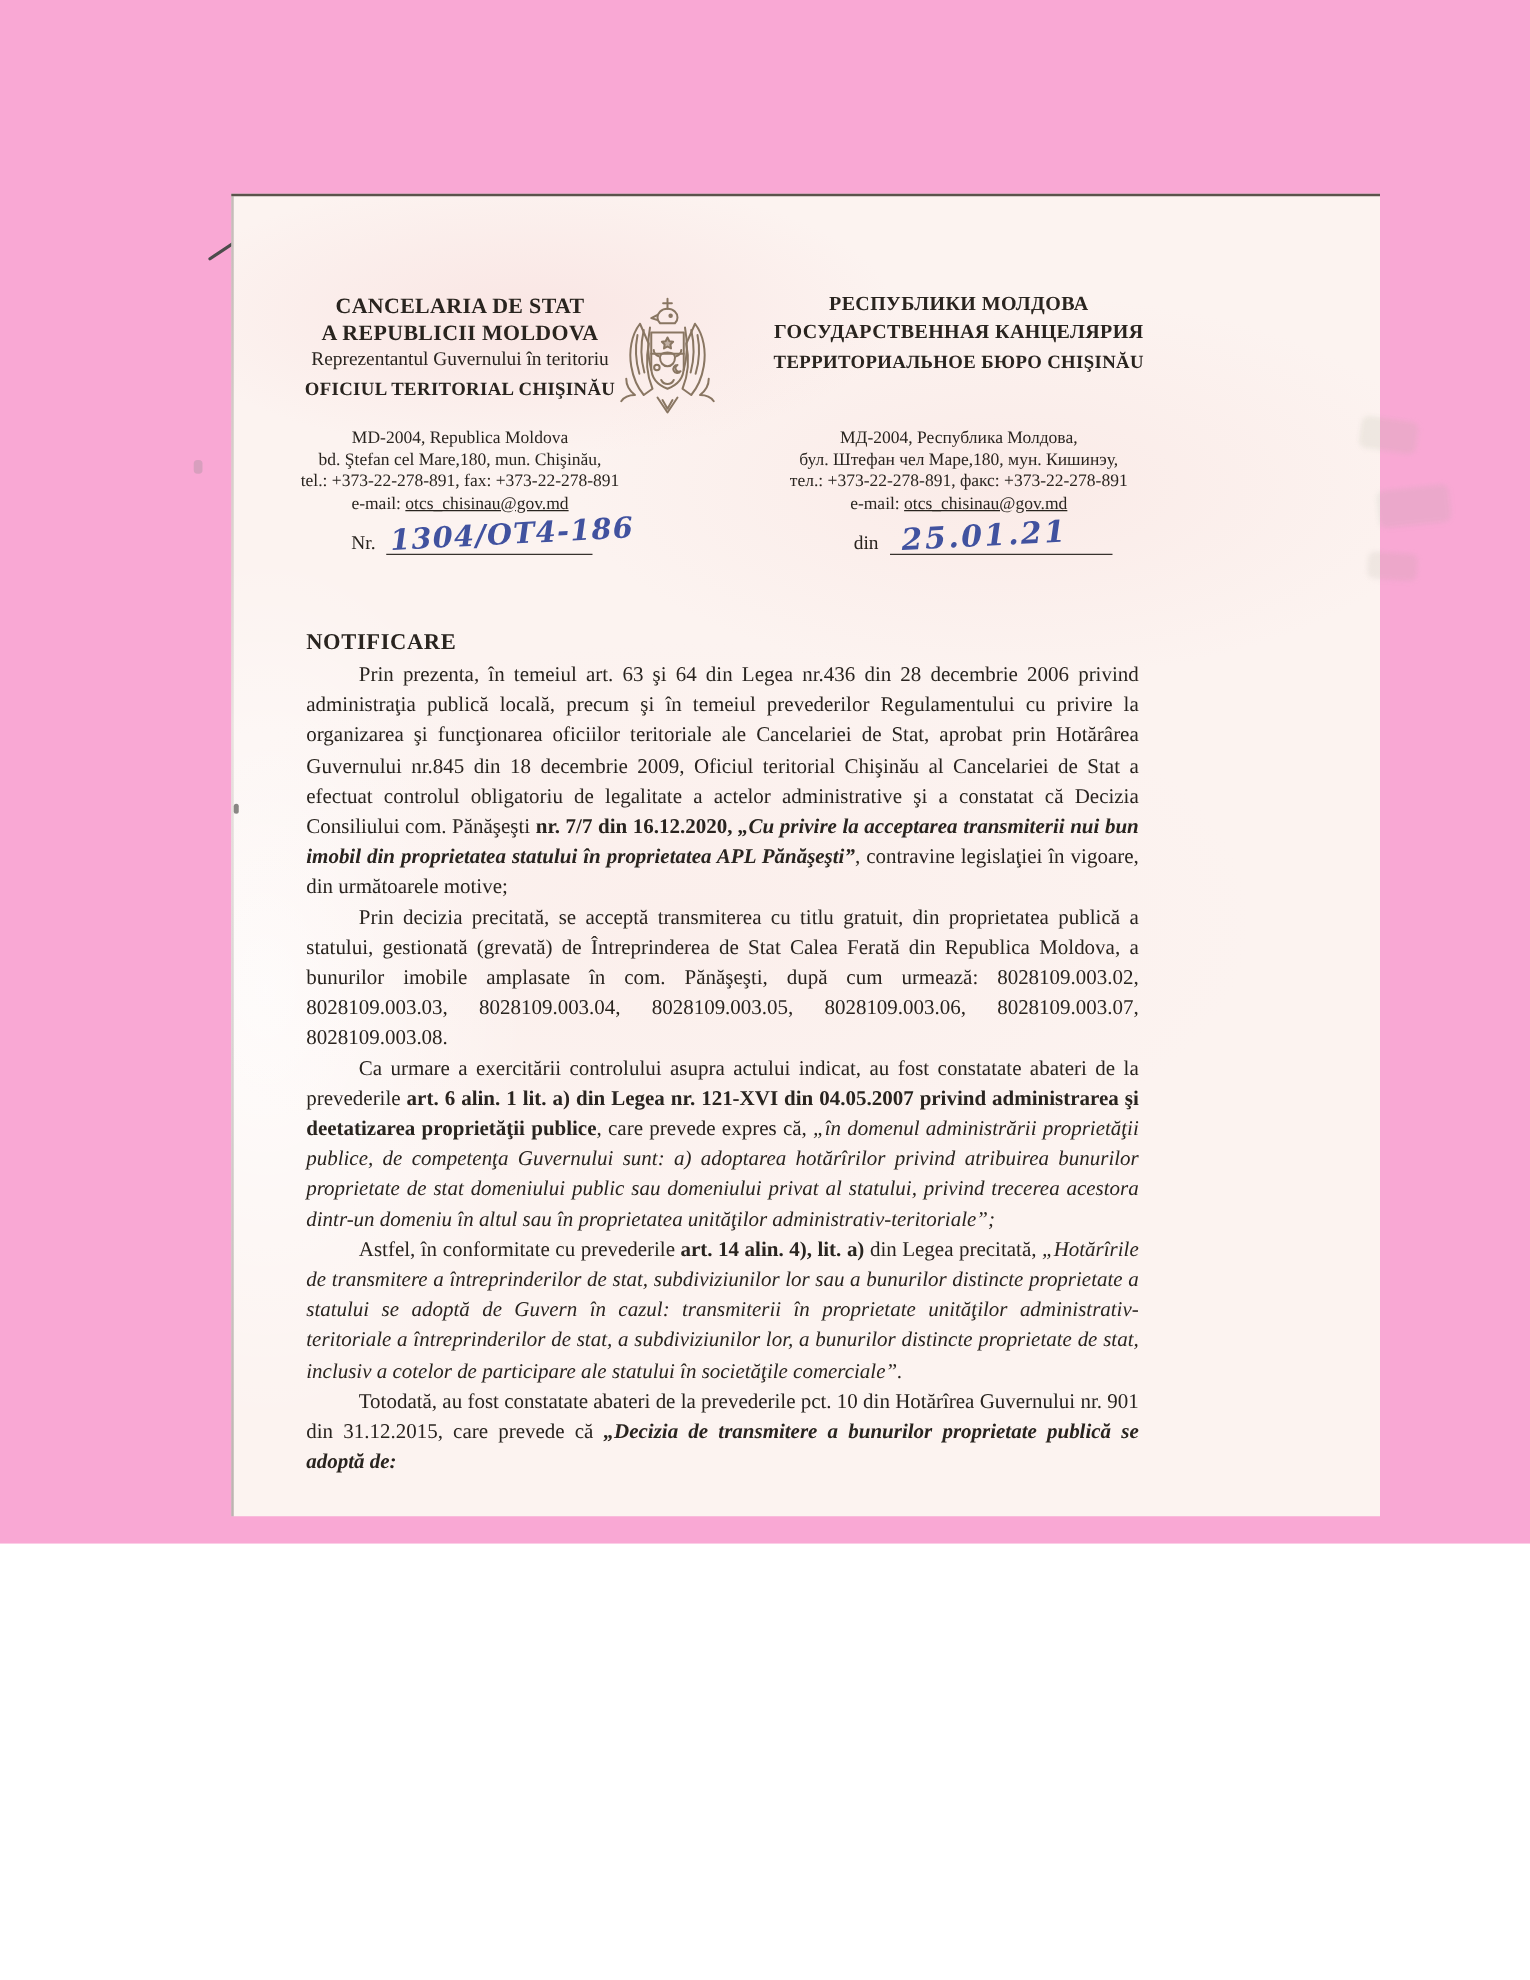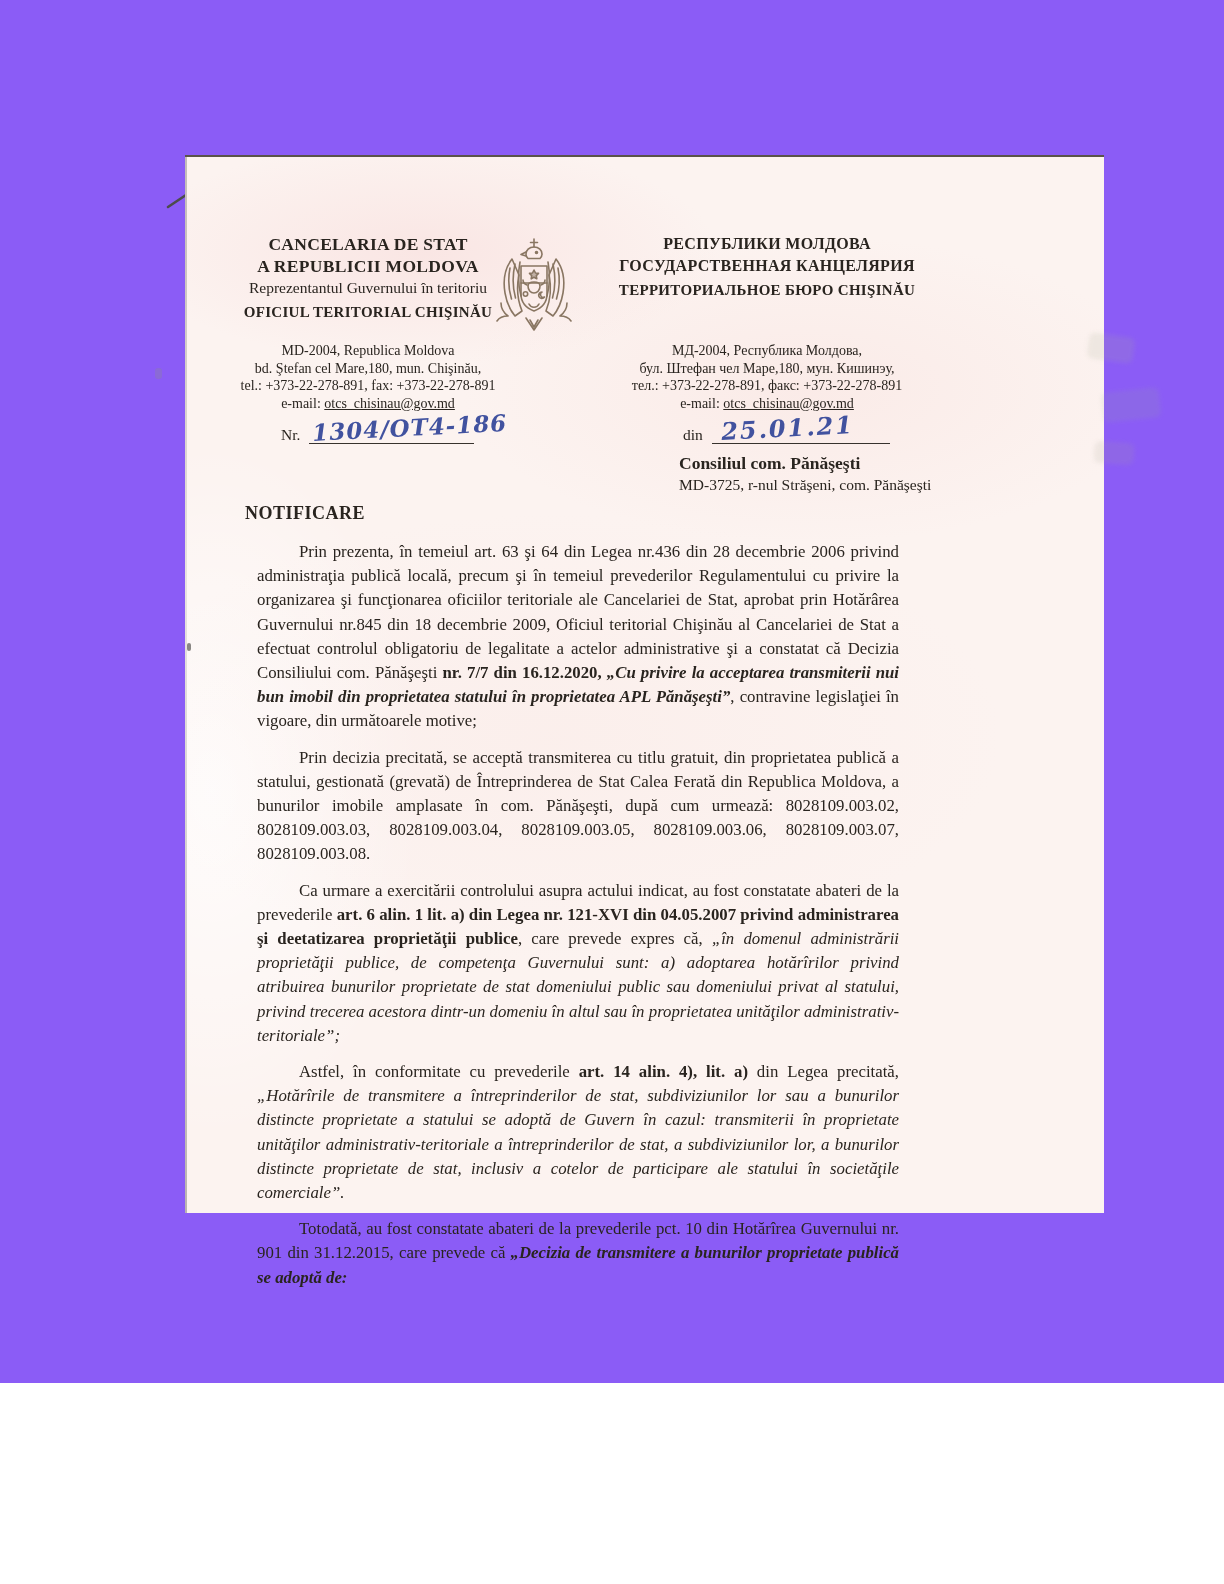--- a/index.html
+++ b/index.html
@@ -1,17 +1,17 @@
 <!DOCTYPE html>
 <html><head>
 <meta charset="utf-8">
 <style>
   html,body{margin:0;padding:0;background:#ffffff;}
   .canvas{
-    position:relative;width:1224px;height:1383px;background:#8b5cf6;
+    position:relative;width:1224px;height:1235px;background:#f9a8d4;
     font-family:"Liberation Serif",serif;color:#29241f;overflow:hidden;
   }
   
   .page{
     position:absolute;left:185px;top:155px;width:919px;height:1056px;
     background-color:#fcf3f0;
     background-image:
       radial-gradient(ellipse 420px 160px at 26% 9%, rgba(244,199,199,0.30), transparent 70%),
       radial-gradient(ellipse 500px 220px at 68% 22%, rgba(246,214,210,0.28), transparent 70%),
       radial-gradient(ellipse 600px 300px at 40% 55%, rgba(248,224,220,0.22), transparent 75%),
@@ -52,21 +52,21 @@
   .hand-din{font-size:24px;letter-spacing:2px;left:10px;}
   
   .addressee{position:absolute;left:494px;top:296px;line-height:21px;}
   .addressee-name{font-weight:bold;font-size:17.5px;}
   .addressee-addr{font-size:15.5px;}
   
   .doc-title{position:absolute;left:60px;top:346px;width:666px;text-align:left;
     font-weight:bold;font-size:18px;letter-spacing:.5px;}
   .body-text{position:absolute;left:60px;top:371px;width:666px;
     font-size:16.8px;line-height:24.2px;text-align:justify;}
-  .body-text p{margin:12px;text-indent:42px;}
+  .body-text p{margin:0;text-indent:42px;}
   .b{font-weight:bold;}
   .i{font-style:italic;}
   
   .pen-stroke{position:absolute;left:158px;top:157px;width:90px;height:58px;}
   .speck-1{position:absolute;left:187px;top:643px;width:4px;height:8px;background:#3c3a37;opacity:.6;border-radius:2px;}
   .speck-2{position:absolute;left:155px;top:368px;width:7px;height:11px;background:#8a8a8a;opacity:.3;border-radius:3px;}
   .bleed{position:absolute;background:rgba(165,175,150,.16);filter:blur(2px);border-radius:6px;}
   .bleed-1{left:1088px;top:335px;width:46px;height:26px;transform:rotate(8deg);}
   .bleed-2{left:1102px;top:390px;width:58px;height:30px;transform:rotate(-6deg);background:rgba(150,170,150,.14);}
   .bleed-3{left:1094px;top:442px;width:40px;height:22px;transform:rotate(4deg);background:rgba(170,160,150,.15);}
@@ -156,24 +156,20 @@
       </span>
     </div>
 
     <div class="reg-row din-row">
       <span>din</span>
       <span class="rule-wrap">
         <span class="hand hand-din">25.01.21</span>
       </span>
     </div>
 
-    <div class="addressee">
-      <div class="addressee-name">Consiliul com. Pănăşeşti</div>
-      <div class="addressee-addr">MD-3725, r-nul Străşeni, com. Pănăşeşti</div>
-    </div>
 
     <div class="doc-title">NOTIFICARE</div>
 
     <div class="body-text">
       <p><span>Prin prezenta, în temeiul art. 63 şi 64 din Legea nr.436 din 28 decembrie 2006 privind administraţia publică locală, precum şi în temeiul prevederilor Regulamentului cu privire la organizarea şi funcţionarea oficiilor teritoriale ale Cancelariei de Stat, aprobat prin Hotărârea Guvernului nr.845 din 18 decembrie 2009, Oficiul teritorial Chişinău al Cancelariei de Stat a efectuat controlul obligatoriu de legalitate a actelor administrative şi a constatat că Decizia Consiliului com. Pănăşeşti </span><span class="b">nr. 7/7 din 16.12.2020, </span><span class="b i">„Cu privire la acceptarea transmiterii nui bun imobil din proprietatea statului în proprietatea APL Pănăşeşti”</span><span>, contravine legislaţiei în vigoare, din următoarele motive;</span></p>
       <p><span>Prin decizia precitată, se acceptă transmiterea cu titlu gratuit, din proprietatea publică a statului, gestionată (grevată) de Întreprinderea de Stat Calea Ferată din Republica Moldova, a bunurilor imobile amplasate în com. Pănăşeşti, după cum urmează: 8028109.003.02, 8028109.003.03, 8028109.003.04, 8028109.003.05, 8028109.003.06, 8028109.003.07, 8028109.003.08.</span></p>
       <p><span>Ca urmare a exercitării controlului asupra actului indicat, au fost constatate abateri de la prevederile </span><span class="b">art. 6 alin. 1 lit. a) din Legea nr. 121-XVI din 04.05.2007 privind administrarea şi deetatizarea proprietăţii publice</span><span>, care prevede expres că, </span><span class="i">„în domenul administrării proprietăţii publice, de competenţa Guvernului sunt: a) adoptarea hotărîrilor privind atribuirea bunurilor proprietate de stat domeniului public sau domeniului privat al statului, privind trecerea acestora dintr-un domeniu în altul sau în proprietatea unităţilor administrativ-teritoriale”;</span></p>
       <p><span>Astfel, în conformitate cu prevederile </span><span class="b">art. 14 alin. 4), lit. a)</span><span> din Legea precitată, </span><span class="i">„Hotărîrile de transmitere a întreprinderilor de stat, subdiviziunilor lor sau a bunurilor distincte proprietate a statului se adoptă de Guvern în cazul: transmiterii în proprietate unităţilor administrativ-teritoriale a întreprinderilor de stat, a subdiviziunilor lor, a bunurilor distincte proprietate de stat, inclusiv a cotelor de participare ale statului în societăţile comerciale”.</span></p>
       <p><span>Totodată, au fost constatate abateri de la prevederile pct. 10 din Hotărîrea Guvernului nr. 901 din 31.12.2015, care prevede că </span><span class="b i">„Decizia de transmitere a bunurilor proprietate publică se adoptă de:</span></p>
     </div>

